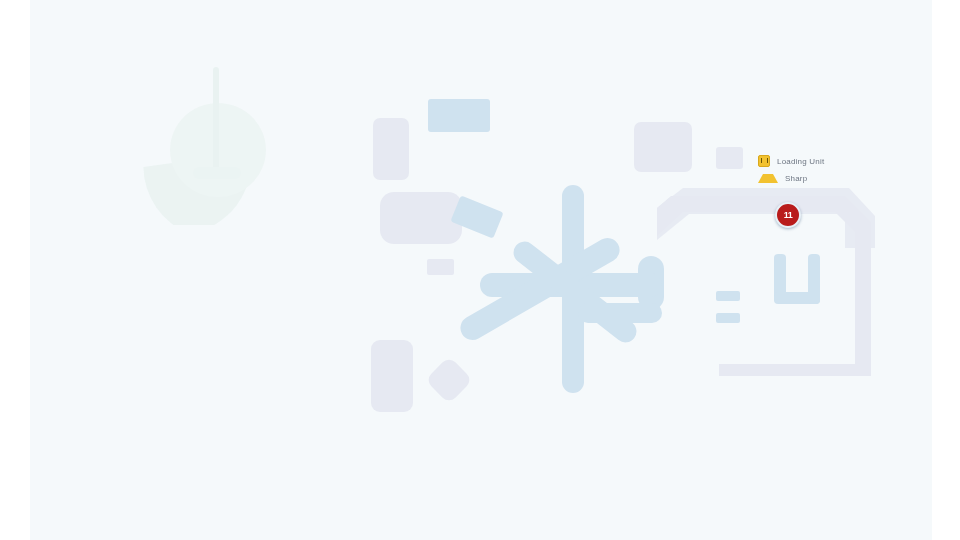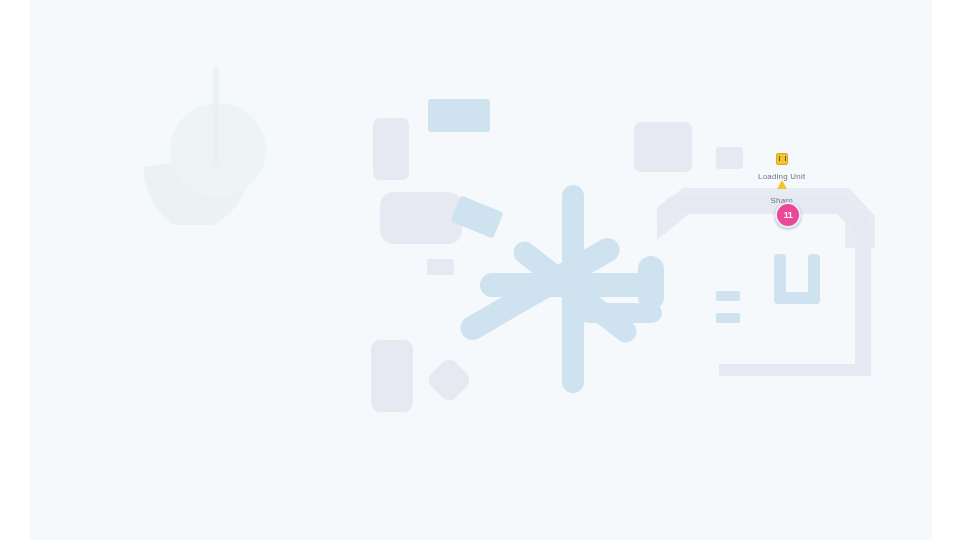--- a/index.html
+++ b/index.html
@@ -70,21 +70,20 @@
   
   .legend {
     position: absolute;
   }
   .legend-row {
     display: flex;
     align-items: center;
     gap: 7px;
     height: 16px;
     margin-bottom: 1px;
-    flex-direction: column;
   }
   .legend-label {
     font-size: 8px;
     color: #5b6472;
     letter-spacing: 0.2px;
     white-space: nowrap;
     filter: blur(0.55px);
     opacity: 0.88;
   }
 
@@ -128,21 +127,21 @@
     border-right: 5px solid transparent;
     border-bottom: 9px solid #f2c230;
   }
 
   
   .marker-badge {
     position: absolute;
     width: 22px;
     height: 22px;
     border-radius: 50%;
-    background: #ec4899;
+    background: #b91c1c;
     border: 2px solid #e8f1f7;
     display: flex;
     align-items: center;
     justify-content: center;
     color: #ffffff;
     font-size: 9px;
     font-weight: bold;
     letter-spacing: -0.5px;
     box-shadow: 0 1px 3px rgba(16,58,102,0.35);
   }

